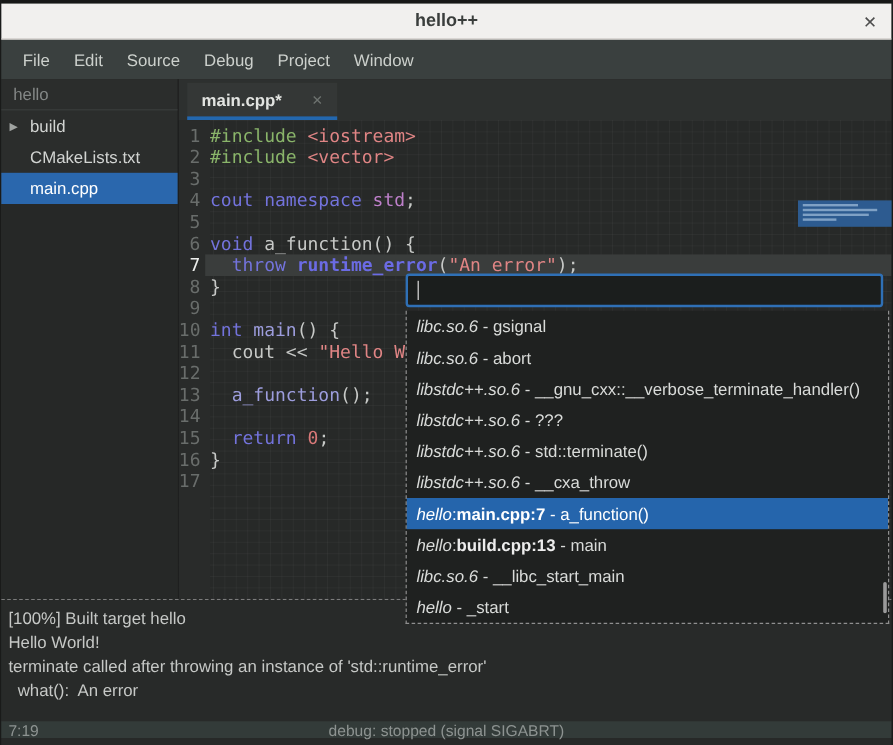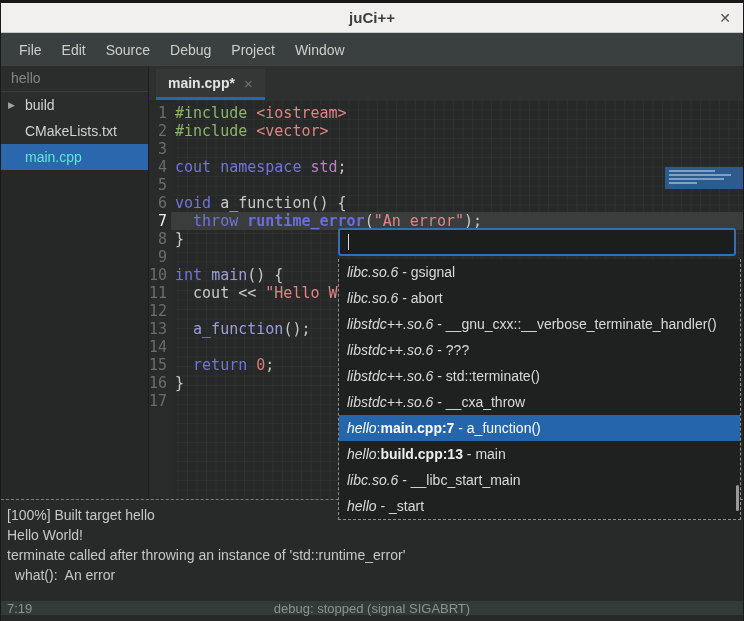--- a/index.html
+++ b/index.html
@@ -16,28 +16,28 @@
   .menubar { height: 33px; background: #3a403f; display: flex; align-items: stretch; padding-left: 8px; }
   .menu-item { color: #ccd0cc; font-size: 14px; padding: 0 10px; display: flex; align-items: center; }
 
   
   .main-row { display: flex; height: 433px; position: relative; }
 
   
   .sidebar { width: 148px; background: #2b2d2c; border-right: 1px solid #1c1d1c; display: flex; flex-direction: column; }
   .sidebar-header { height: 26px; line-height: 25px; padding-left: 10px; color: #838786; font-size: 14px; border-bottom: 1px solid #3a3d3c; }
   .tree-row { position: relative; height: 26px; display: flex; align-items: center; padding-left: 24px; color: #d2d4d2; font-size: 14px; }
-  .tree-row.selected { background: var(--sel); color: #5eead4; }
+  .tree-row.selected { background: var(--sel); color: #ffffff; }
   .expander { position: absolute; left: 7px; top: 8px; font-size: 9px; color: #a0a3a1; }
   .sidebar-fill { flex: 1; background: #262827; }
 
   
   .content { flex: 1; display: flex; flex-direction: column; position: relative; }
   .tabbar { height: 34px; background: #2d302f; display: flex; align-items: flex-end; }
-  .tab { position: relative; margin: 3px 0 0 7px; height: 31px; padding: 0 12px; display: flex; align-items: center; gap: 9px; background: #343736; border-bottom: 3px solid var(--tabline); }
+  .tab { position: relative; margin: 3px 0 0 7px; height: 31px; padding: 0 12px; display: flex; align-items: center; gap: 25px; background: #343736; border-bottom: 3px solid var(--tabline); }
   .tab-label { color: #e2e4e1; font-size: 14px; font-weight: bold; }
   .tab-close { color: #6e7370; font-size: 15px; }
 
   
   .editor { position: relative; flex: 1; background-color: #272928;
     background-image: linear-gradient(rgba(255,255,255,0.032) 1px, transparent 1px),
                       linear-gradient(90deg, rgba(255,255,255,0.032) 1px, transparent 1px);
     background-size: 9.5px 9.5px; overflow: hidden; }
   .gutter-strip { position: absolute; left: 0; top: 0; bottom: 0; width: 26px; background: #292b2a; }
   .code-lines { position: relative; padding-top: 4px; }
@@ -81,21 +81,21 @@
   .status-left { position: absolute; left: 6px; color: #8d9391; font-size: 13px; }
   .status-center { margin: 0 auto; color: #8d9391; font-size: 13px; }
 </style>
 </head>
 <body>
 
 <div class="window">
   <div class="top-strip"></div>
 
   <div class="titlebar">
-    <span class="title">juCi++</span>
+    <span class="title">hello++</span>
     <span class="close-btn">✕</span>
   </div>
 
   <div class="menubar">
       <div class="menu-item">File</div>
       <div class="menu-item">Edit</div>
       <div class="menu-item">Source</div>
       <div class="menu-item">Debug</div>
       <div class="menu-item">Project</div>
       <div class="menu-item">Window</div>

